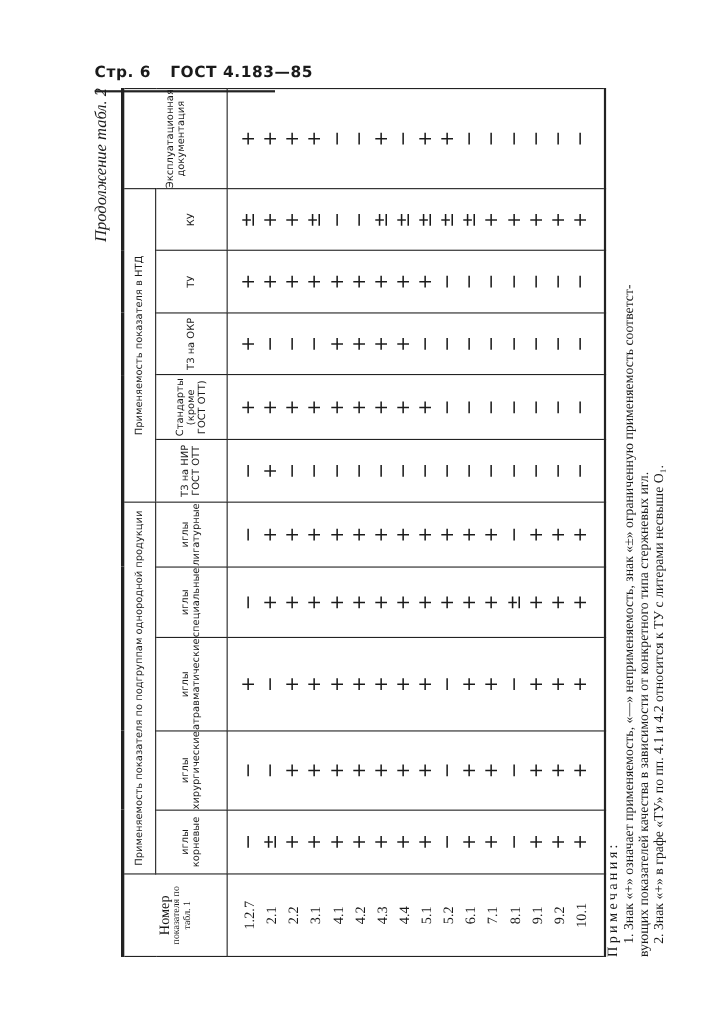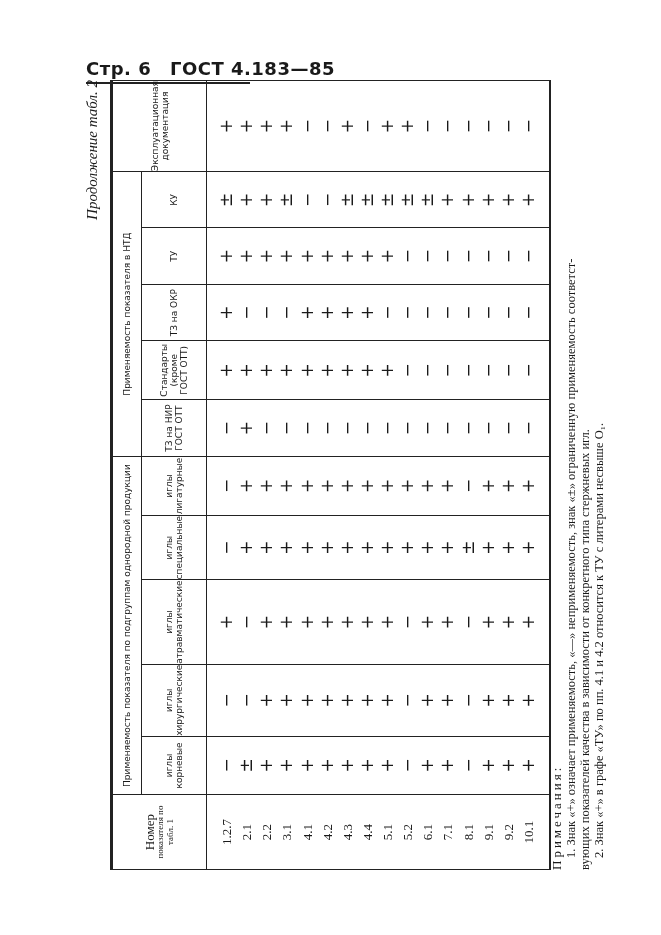--- a/index.html
+++ b/index.html
@@ -1,17 +1,17 @@
 <!DOCTYPE html>
 <html><head>
 <meta charset="utf-8">
 <style>
   html, body { margin:0; padding:0; background:#ffffff; }
   body { width:661px; height:935px; position:relative; overflow:hidden; font-family:"Liberation Serif", serif; color:#1a1a1a; }
-  .page-header { position:absolute; left:86px; top:58px; font-family:"DejaVu Sans", sans-serif; font-weight:bold; font-size:18px; letter-spacing:0.5px; }
+  .page-header { position:absolute; left:86px; top:58px; font-family:"DejaVu Sans", sans-serif; font-weight:bold; font-size:14px; letter-spacing:0.5px; }
   .page-header span { margin-right:12px; }
   .header-rule { position:absolute; left:86px; top:82px; width:164px; height:2px; background:#222; }
 
   
   .stage { position:absolute; left:88px; top:870px; width:790px; height:520px; transform-origin:0 0; transform:rotate(-90deg); }
 
   .caption { position:absolute; right:0; top:-4px; font-style:italic; font-size:15px; }
   table.grid { position:absolute; left:0; top:22px; border-collapse:collapse; font-family:"DejaVu Sans", sans-serif; }
   table.grid th, table.grid td { border:1px solid #222; padding:0; text-align:center; vertical-align:middle; }
   table.grid { border-top:3px solid #222; border-bottom:2px solid #222; }

